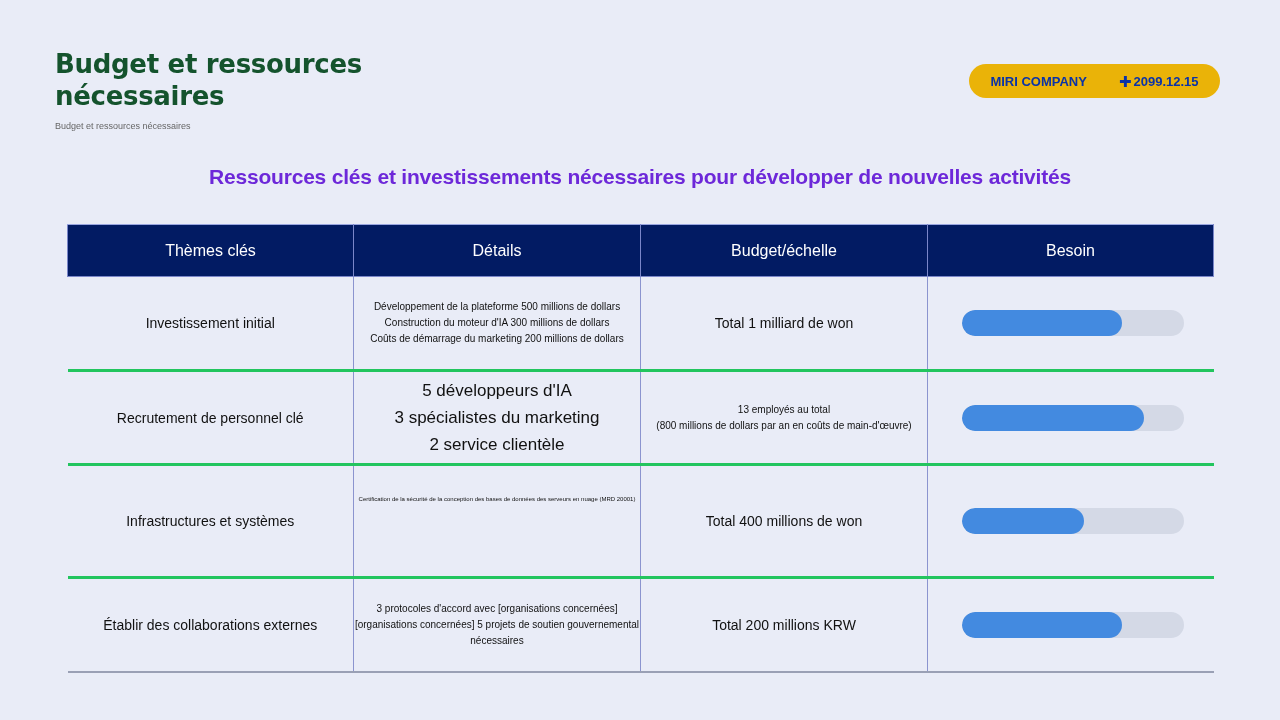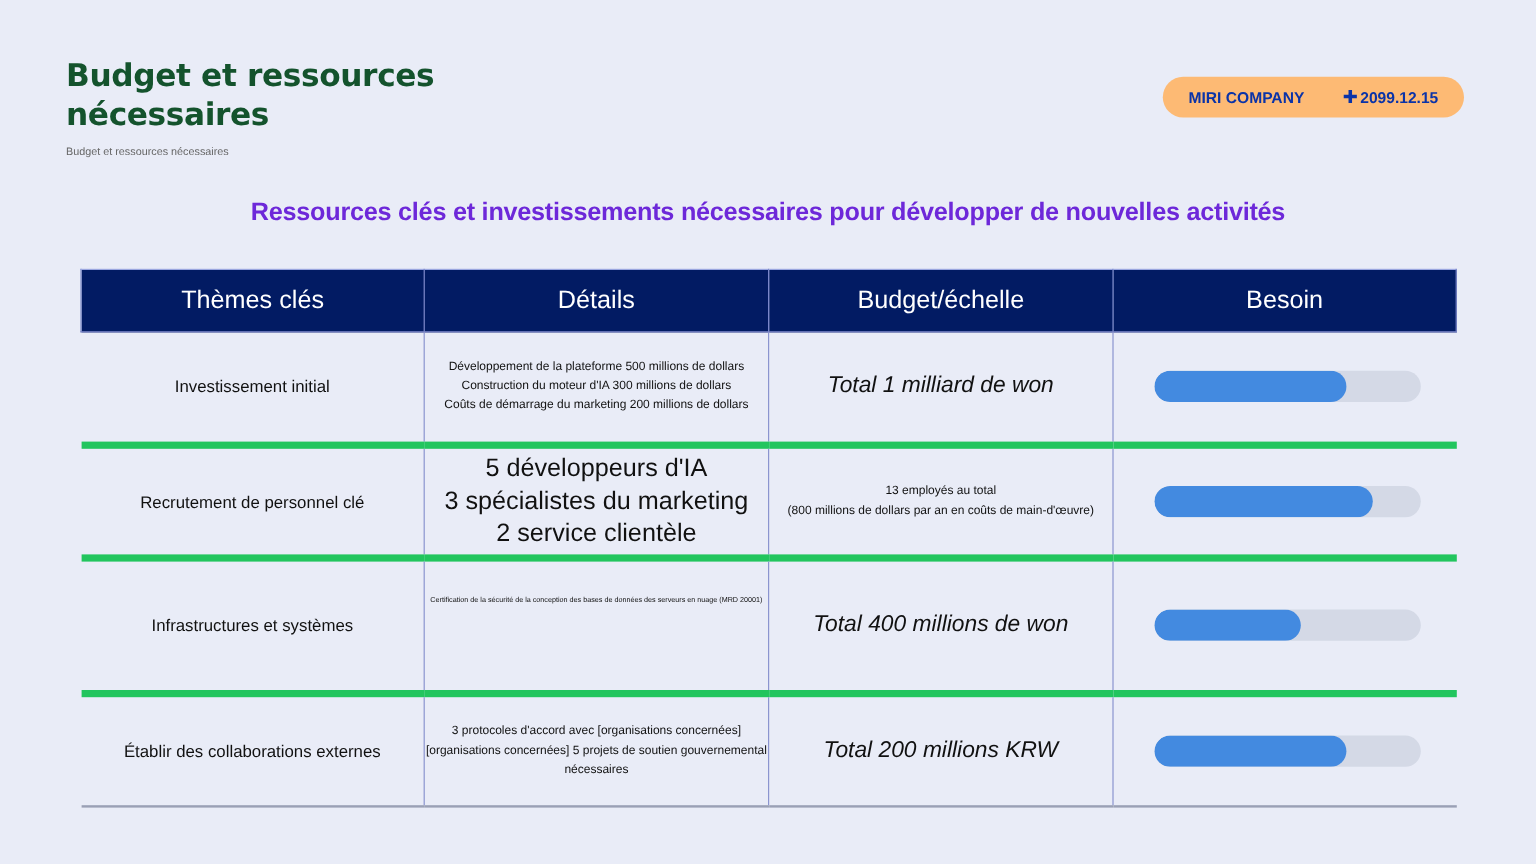--- a/index.html
+++ b/index.html
@@ -15,56 +15,56 @@
     color: #14532d; font-weight: 700; font-size: 26px; line-height: 32px;
     font-family: "DejaVu Sans", sans-serif; letter-spacing: -0.3px;
     white-space: pre-line;
   }
   .subtitle {
     position: absolute; left: 55px; top: 121px;
     font-size: 9px; color: #666;
   }
   .company-pill {
     position: absolute; left: 969px; top: 64px; width: 251px; height: 34px;
-    background: #fdba74; border-radius: 17px;
+    background: #eab308; border-radius: 17px;
     display: flex; align-items: center; justify-content: center; gap: 32px;
     color: #0a33a8; font-weight: 700; font-size: 13px;
   }
   .company-pill .date { display: flex; align-items: center; gap: 2px; }
   .plus-icon { font-size: 15px; line-height: 1; font-weight: 900; }
   .heading {
     position: absolute; left: 0; right: 0; top: 165px; text-align: center;
     font-size: 21px; font-weight: 700; color: #6d28d9; letter-spacing: -0.2px;
   }
   table {
     position: absolute; left: 67px; top: 224px; width: 1146px;
     border-collapse: collapse; table-layout: fixed;
   }
   th {
-    background: #021b63; color: #fff; font-weight: 400; font-size: 21px;
+    background: #021b63; color: #fff; font-weight: 400; font-size: 16px;
     height: 52px; border: 1px solid #7a86c9; border-top: 1px solid #9aa6e0;
   }
   td {
     text-align: center; vertical-align: middle;
     border-left: 1px solid #8b94cf; border-right: 1px solid #8b94cf;
-    border-bottom: 6px solid #22c55e;
+    border-bottom: 3px solid #22c55e;
     color: #111;
   }
   td:first-child { border-left: none; }
   td:last-child { border-right: none; }
   tr.r1 td { height: 94px; }
   tr.r2 td { height: 94px; }
   tr.r3 td { height: 113px; }
   tr.r4 td { height: 94px; text-align: center; }
   tr.r4 td { border-bottom: 2px solid #9aa0b5; }
   .theme { font-size: 14px; }
   .small { font-size: 10px; line-height: 16px; }
   .tiny { font-size: 6px; vertical-align: top; padding-top: 30px; }
-  .large { font-size: 21px; line-height: 27px; }
-  .budget { font-size: 19px; font-style: italic; }
+  .large { font-size: 17px; line-height: 27px; }
+  .budget { font-size: 14px; }
   .bar-cell { padding: 0 30px 0 34px; }
   .track {
     width: 222px; height: 26px; background: #d4d9e6; border-radius: 13px; overflow: hidden;
   }
   .fill { height: 100%; background: #438ae0; border-radius: 13px; }
 </style>
 </head>
 <body>
 
 <div class="title">Budget et ressources

